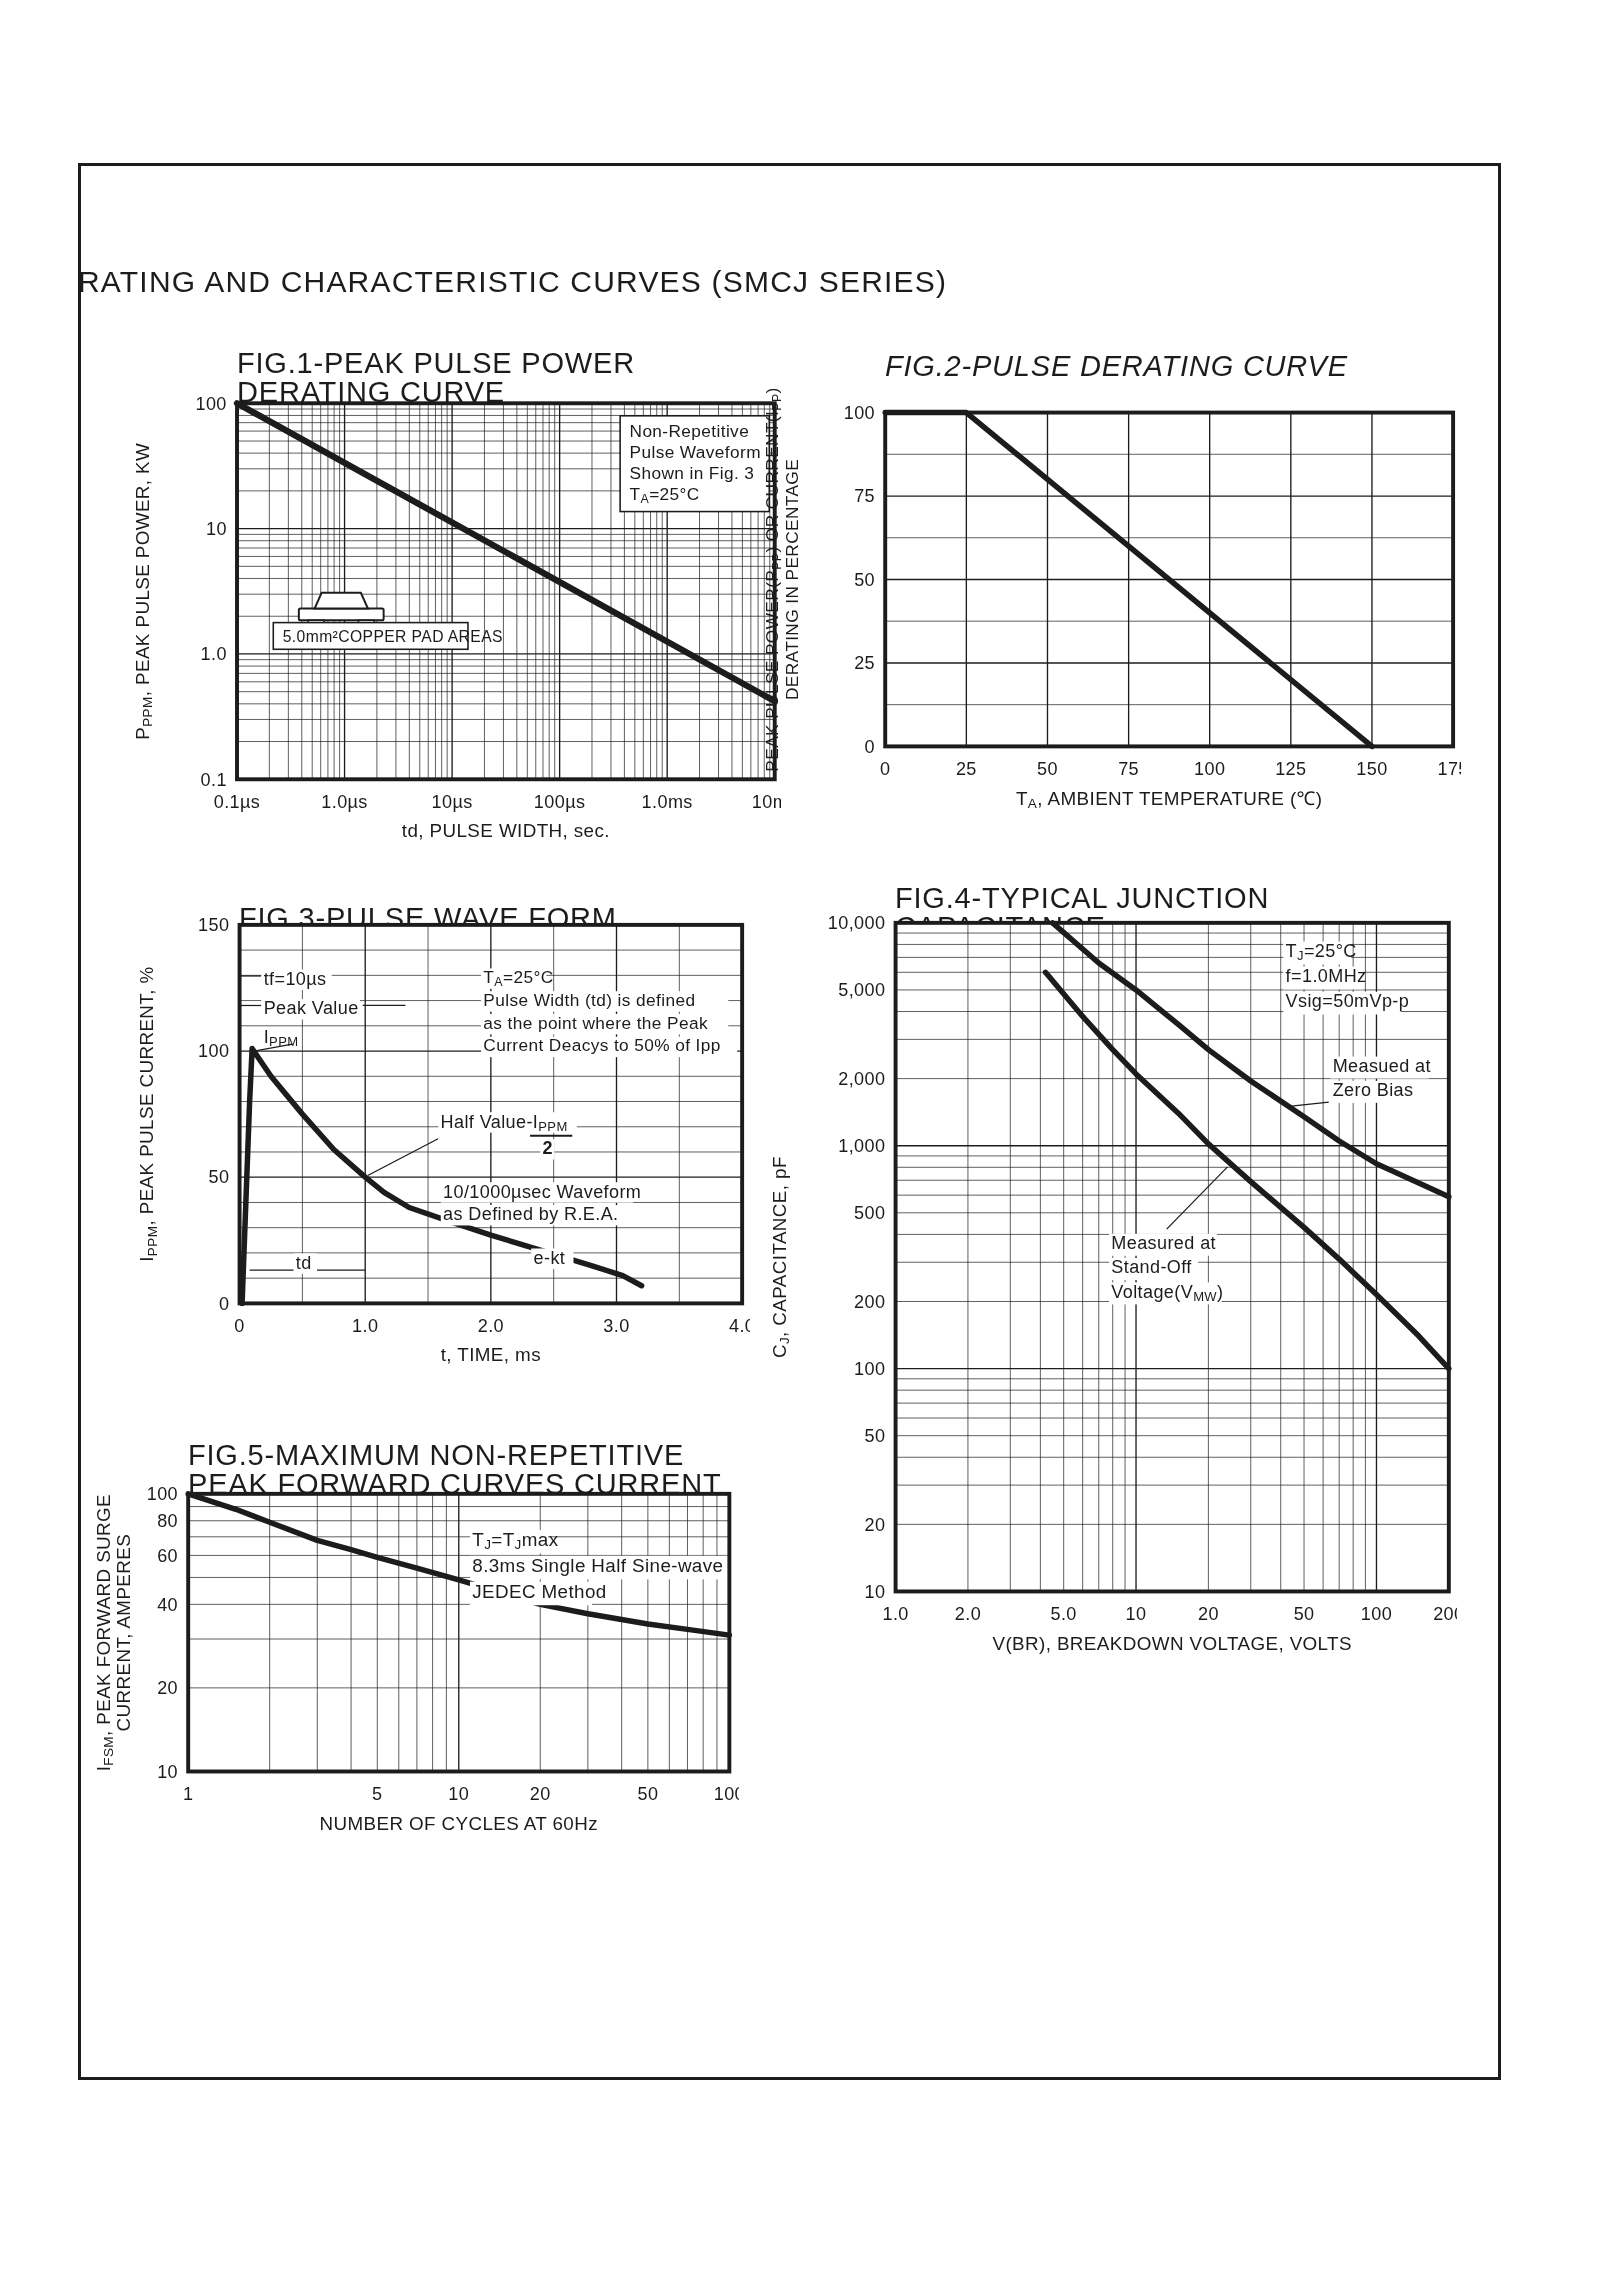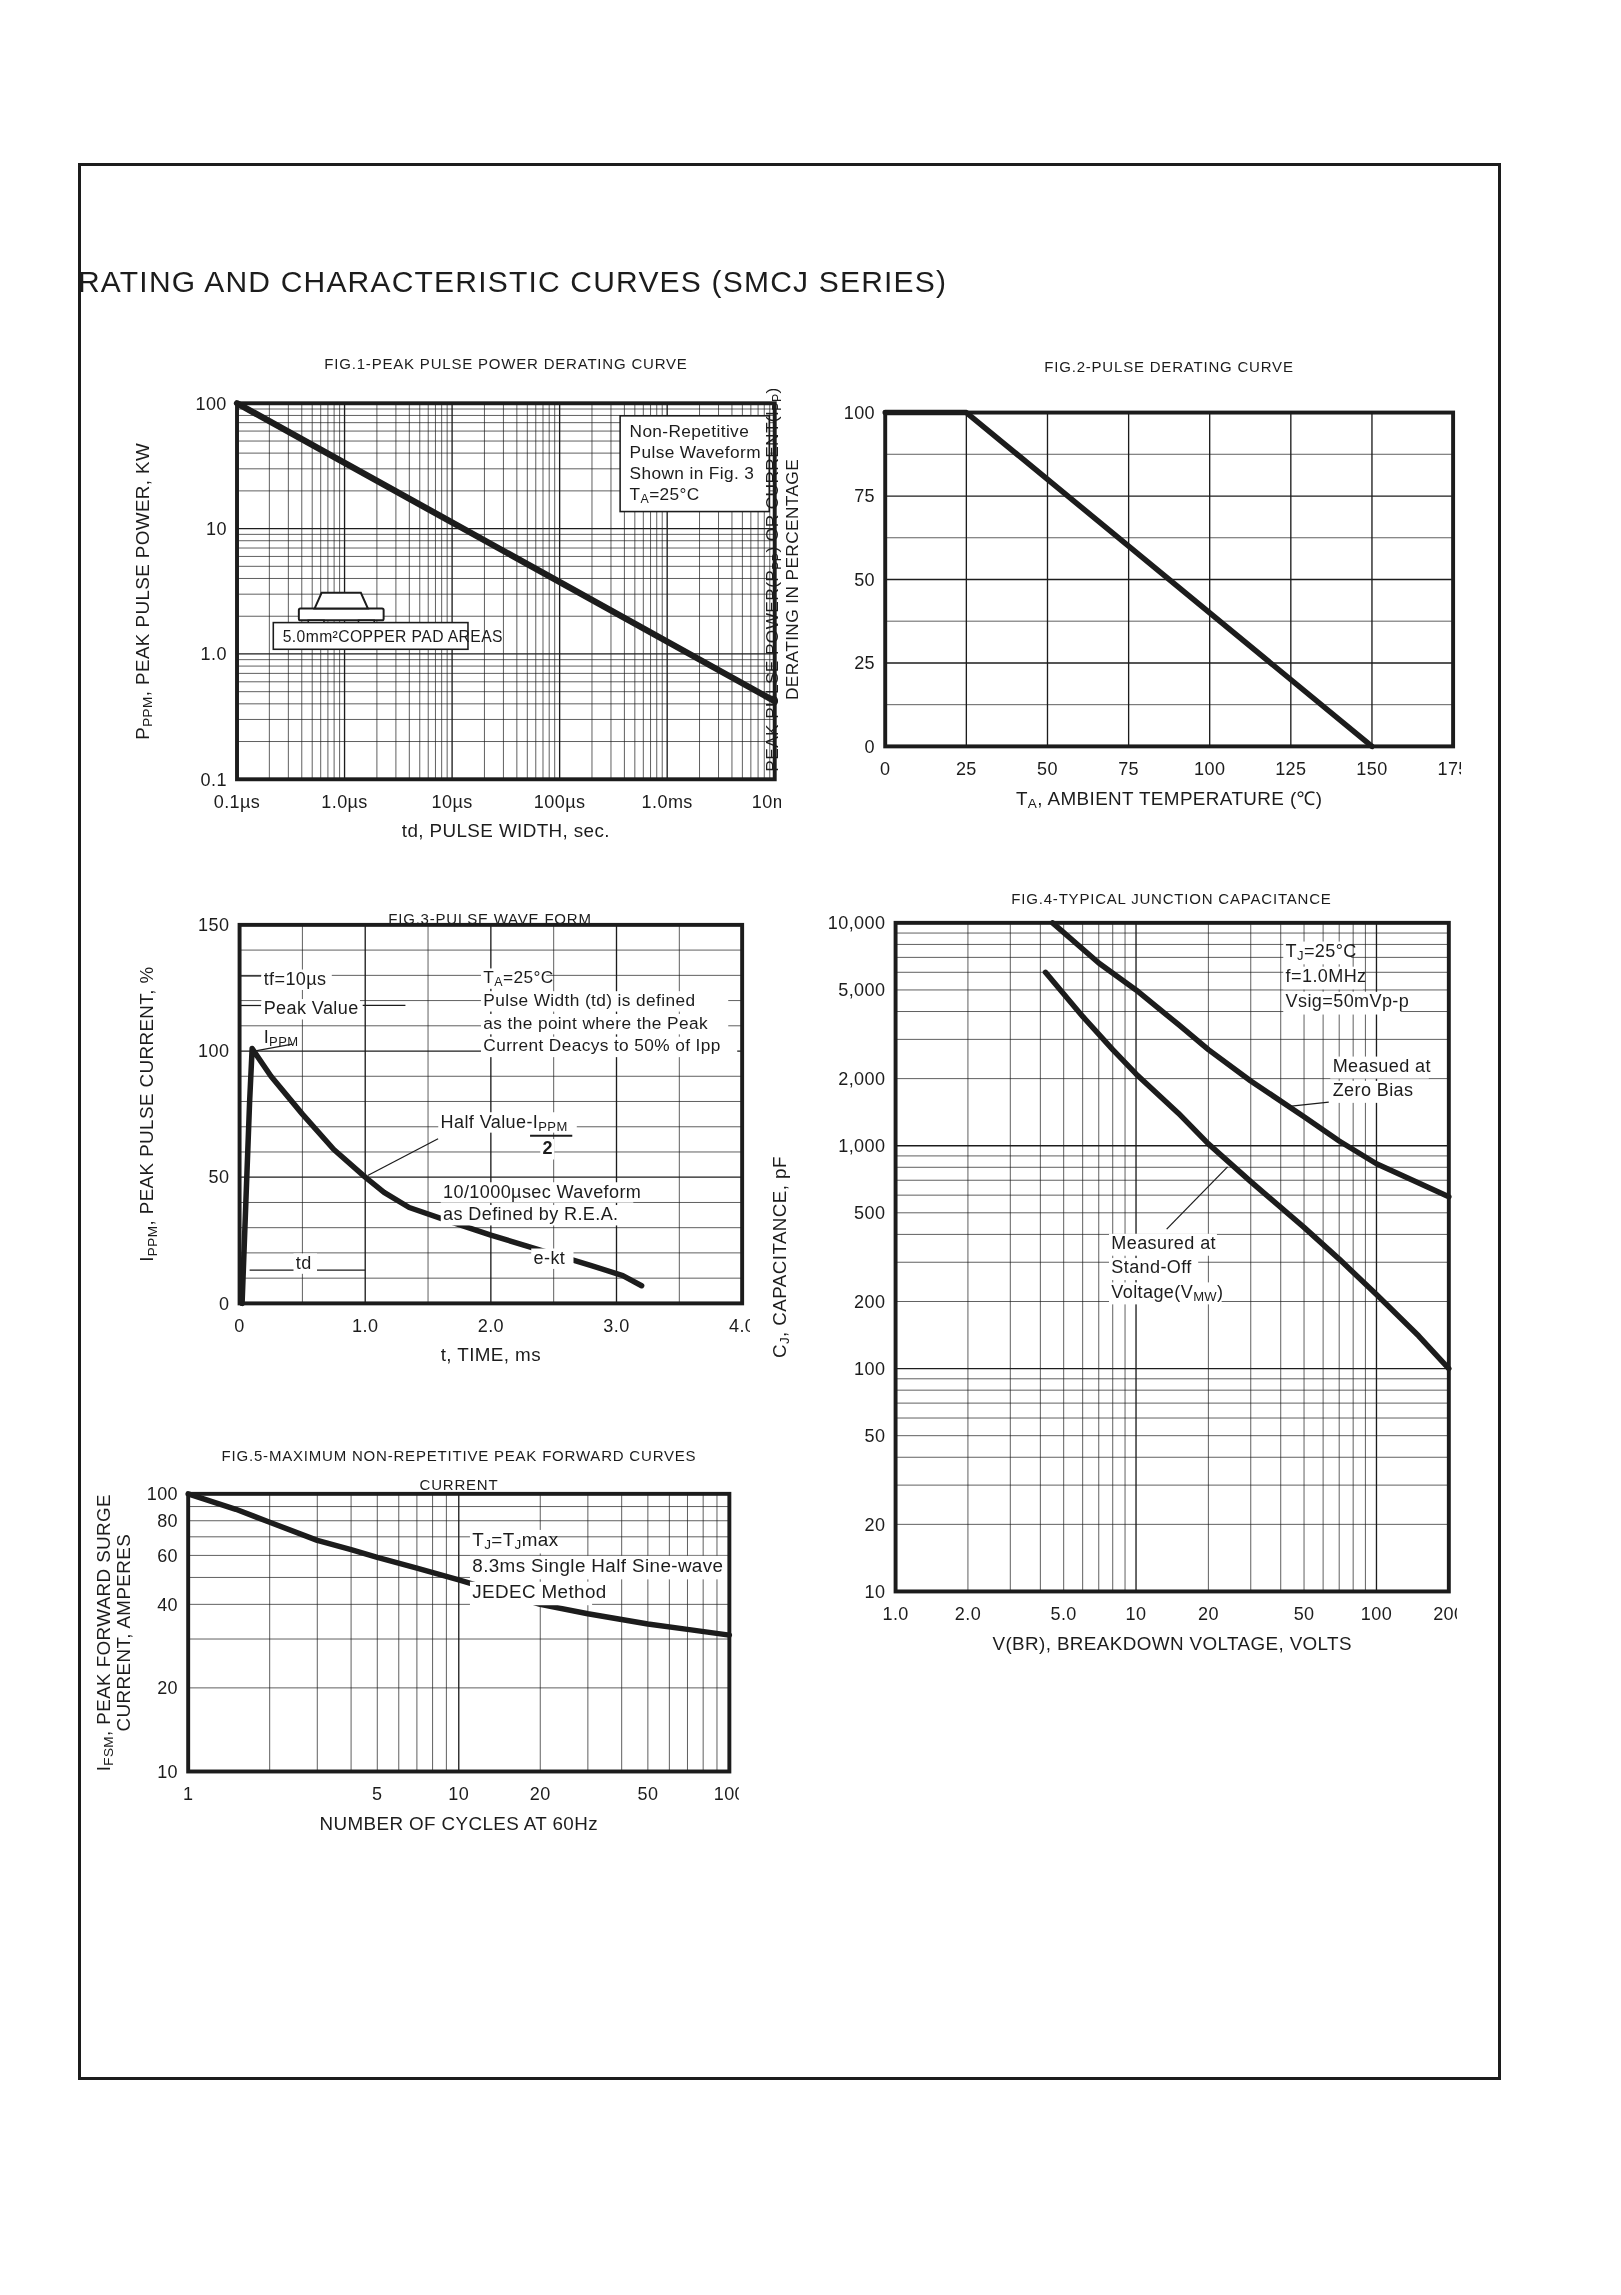--- a/index.html
+++ b/index.html
@@ -4,23 +4,23 @@
 <style>
   html,body{margin:0;padding:0;}
   body{
     width:1622px;height:2295px;position:relative;background:#ffffff;
     font-family:"Liberation Sans",sans-serif;color:#1c1c1c;
   }
   .page-border{position:absolute;left:78px;top:163px;width:1423px;height:1917px;
     border:3.9px solid #1c1c1c;box-sizing:border-box;}
   .main-title{position:absolute;left:78px;top:265px;width:1213px;text-align:left;
     font-size:30px;letter-spacing:1.2px;}
-  .fig-title{position:absolute;text-align:center;font-size:15px;letter-spacing:0.8px;line-height:29px;}
+  .fig-title{position:absolute;font-size:29px;letter-spacing:0.8px;line-height:29px;}
   #fig1-title{left:237px;width:538px;top:349px;}
-  #fig2-title{left:885px;width:568px;top:352px;}
+  #fig2-title{left:885px;width:568px;top:352px;font-style:italic;}
   #fig3-title{left:239px;width:502px;top:884px;margin-top:20px;}
   #fig4-title{left:895px;width:553px;top:884px;}
   #fig5-title{left:188px;width:542px;top:1441px;}
   .fig{position:absolute;}
   #fig1{left:102px;top:389px;}
   #fig2{left:754px;top:389px;}
   #fig3{left:110px;top:917px;}
   #fig4{left:754px;top:915px;}
   #fig5{left:86px;top:1486px;}
   svg text{font-family:"Liberation Sans",sans-serif;fill:#1c1c1c;letter-spacing:0.5px;}

